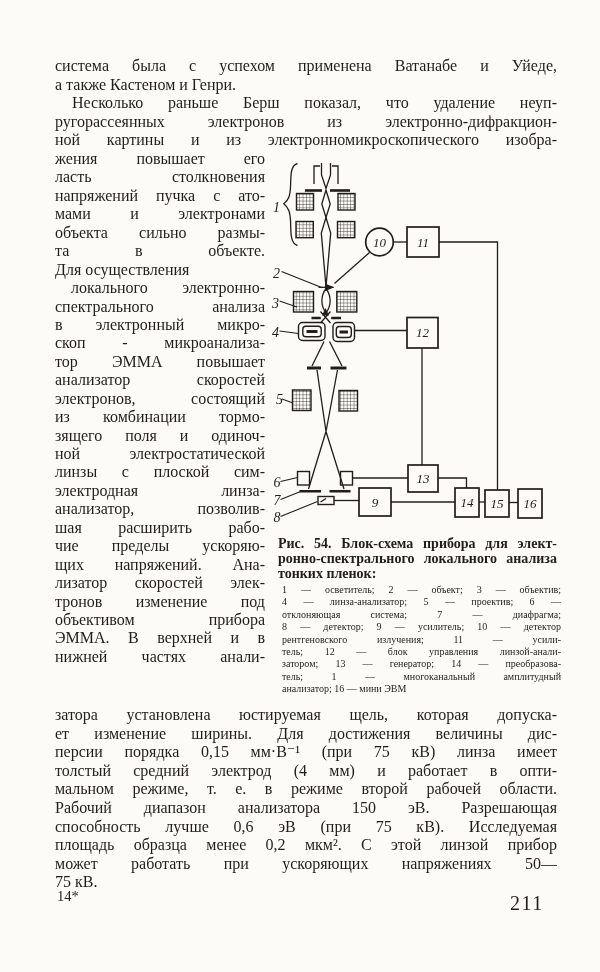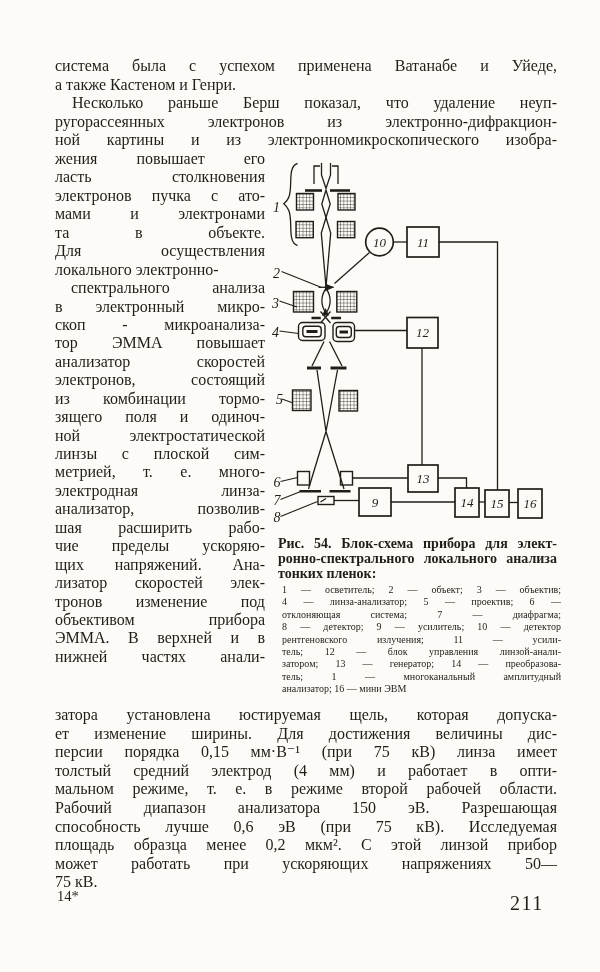--- a/index.html
+++ b/index.html
@@ -56,36 +56,36 @@
       <div class="line">система была с успехом применена Ватанабе и Уйеде,</div>
       <div class="line">а также Кастеном и Генри.</div>
       <div class="line">Несколько раньше Берш показал, что удаление неуп-</div>
       <div class="line">ругорассеянных электронов из электронно-дифракцион-</div>
       <div class="line">ной картины и из электронномикроскопического изобра-</div>
     </div>
 
   <div class="abs body-text" id="left-column">
       <div class="line">жения повышает его</div>
       <div class="line">ласть столкновения</div>
-      <div class="line">электронов пучка с ато-</div>
+      <div class="line">напряжений пучка с ато-</div>
       <div class="line">мами и электронами</div>
+      <div class="line">объекта сильно размы-</div>
       <div class="line">та в объекте.</div>
       <div class="line">Для осуществления</div>
       <div class="line">локального электронно-</div>
       <div class="line">спектрального анализа</div>
       <div class="line">в электронный микро-</div>
       <div class="line">скоп - микроанализа-</div>
       <div class="line">тор ЭММА повышает</div>
       <div class="line">анализатор скоростей</div>
       <div class="line">электронов, состоящий</div>
       <div class="line">из комбинации тормо-</div>
       <div class="line">зящего поля и одиноч-</div>
       <div class="line">ной электростатической</div>
       <div class="line">линзы с плоской сим-</div>
-      <div class="line">метрией, т. е. много-</div>
       <div class="line">электродная линза-</div>
       <div class="line">анализатор, позволив-</div>
       <div class="line">шая расширить рабо-</div>
       <div class="line">чие пределы ускоряю-</div>
       <div class="line">щих напряжений. Ана-</div>
       <div class="line">лизатор скоростей элек-</div>
       <div class="line">тронов изменение под</div>
       <div class="line">объективом прибора</div>
       <div class="line">ЭММА. В верхней и в</div>
       <div class="line">нижней частях анали-</div>

